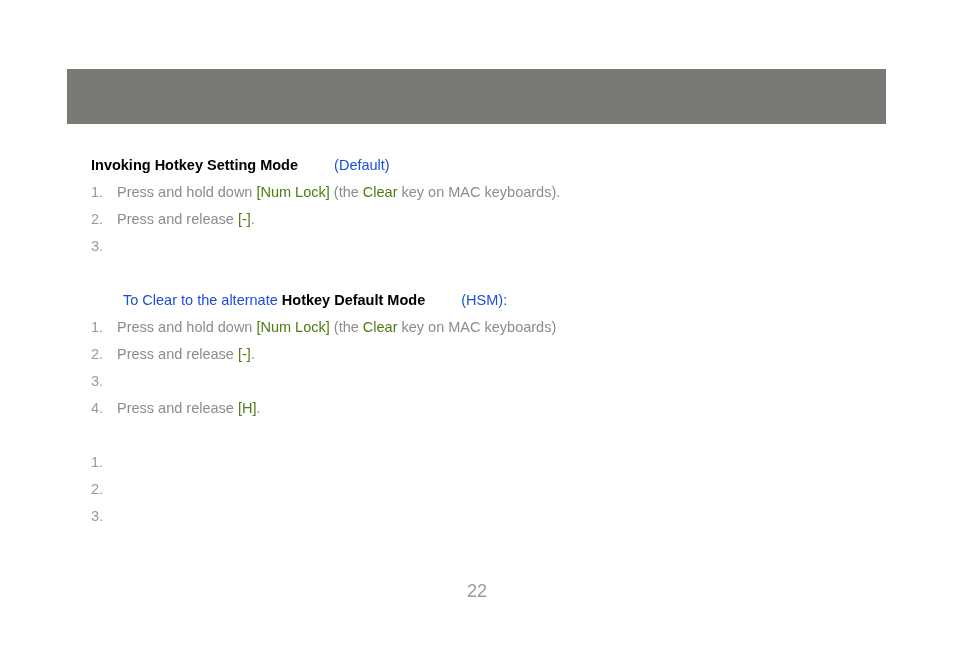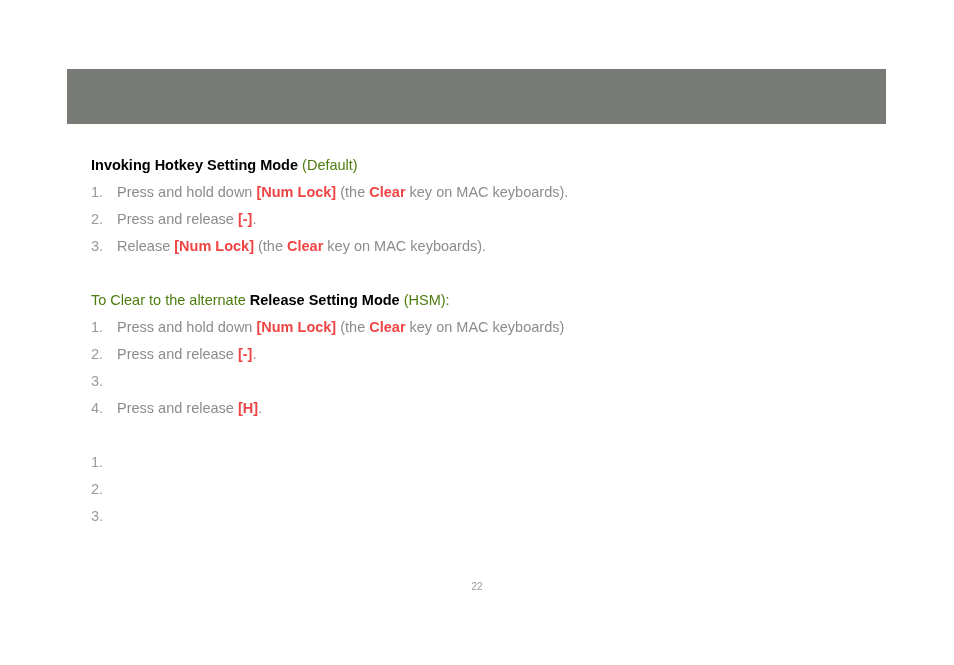--- a/index.html
+++ b/index.html
@@ -45,21 +45,22 @@
     line-height: 27px;
     color: #7e7e7e;
     white-space: nowrap;
   }
   .section-heading .b {
     font-weight: bold;
     color: #000000;
   }
   .section-heading .r {
     font-weight: normal;
-    color: #4d7c0f;
+    color: #1d4ed8;
+    margin-left: 32px;
   }
   .steps {
     list-style: none;
     margin: 0;
     padding: 0;
   }
   .step {
     display: flex;
     align-items: baseline;
     font-size: 14.5px;
@@ -70,30 +71,30 @@
   .step-num {
     display: inline-block;
     width: 26px;
     flex: 0 0 26px;
     color: #9a9a9a;
   }
   .step-text {
     display: inline-block;
   }
   .step-text .b {
-    font-weight: bold;
-    color: #ef4444;
+    font-weight: normal;
+    color: #4d7c0f;
   }
   .page-number {
     position: absolute;
     left: 0;
     right: 0;
     top: 581px;
     text-align: center;
-    font-size: 10px;
+    font-size: 18px;
     color: #9a9a9a;
   }
 </style>
 </head>
 <body>
 
 <div class="page">
 
   <div class="header-bar"></div>
 
@@ -104,26 +105,25 @@
           <li class="step">
             <span class="step-num">1.</span>
             <span class="step-text"><span>Press and hold down </span><span class="b">[Num Lock]</span><span> (the </span><span class="b">Clear</span><span> key on MAC keyboards).</span></span>
           </li>
           <li class="step">
             <span class="step-num">2.</span>
             <span class="step-text"><span>Press and release </span><span class="b">[-]</span><span>.</span></span>
           </li>
           <li class="step">
             <span class="step-num">3.</span>
-            <span class="step-text"><span>Release </span><span class="b">[Num Lock]</span><span> (the </span><span class="b">Clear</span><span> key on MAC keyboards).</span></span>
           </li>
         </ol>
       </div>
       <div class="section">
-        <div class="section-heading"><span class="r">To Clear to the alternate </span><span class="b">Release Setting Mode</span><span class="r"> (HSM):</span></div>
+        <div class="section-heading"><span class="r">To Clear to the alternate </span><span class="b">Hotkey Default Mode</span><span class="r"> (HSM):</span></div>
         <ol class="steps">
           <li class="step">
             <span class="step-num">1.</span>
             <span class="step-text"><span>Press and hold down </span><span class="b">[Num Lock]</span><span> (the </span><span class="b">Clear</span><span> key on MAC keyboards)</span></span>
           </li>
           <li class="step">
             <span class="step-num">2.</span>
             <span class="step-text"><span>Press and release </span><span class="b">[-]</span><span>.</span></span>
           </li>
           <li class="step">

